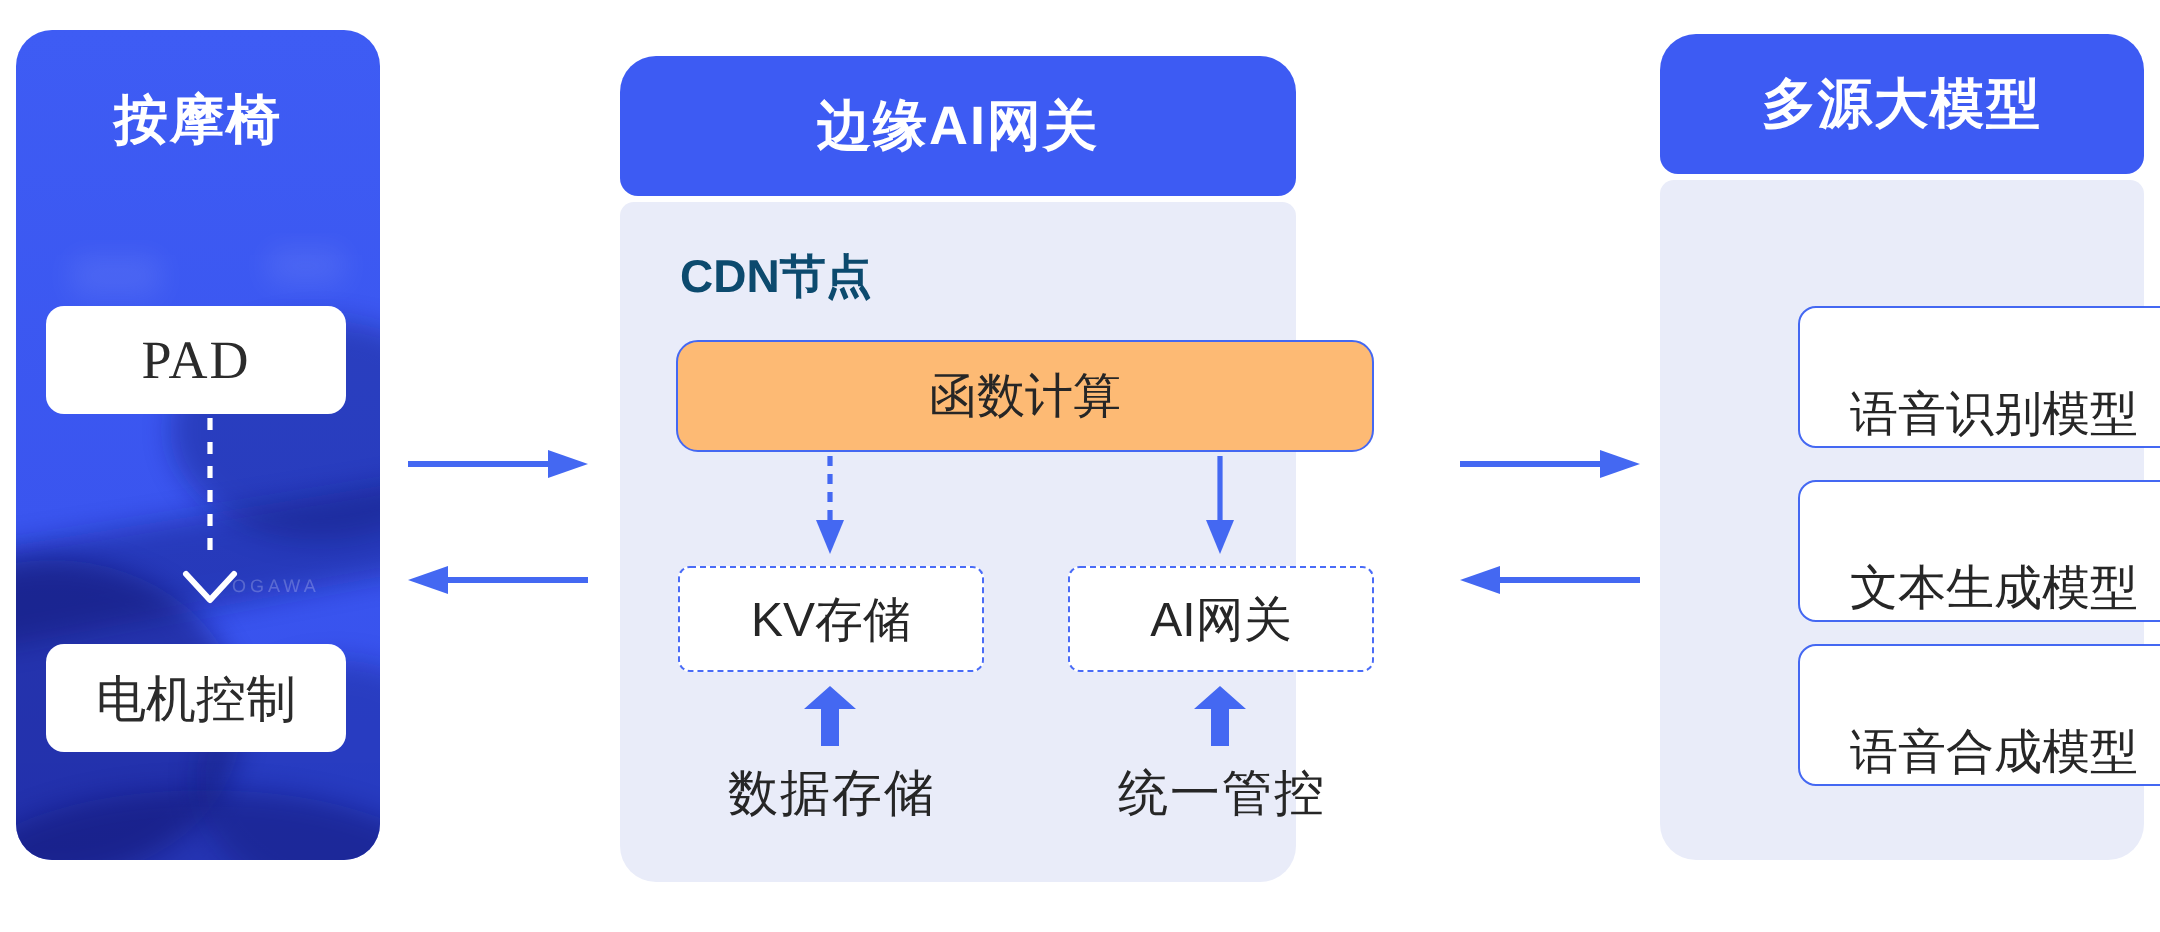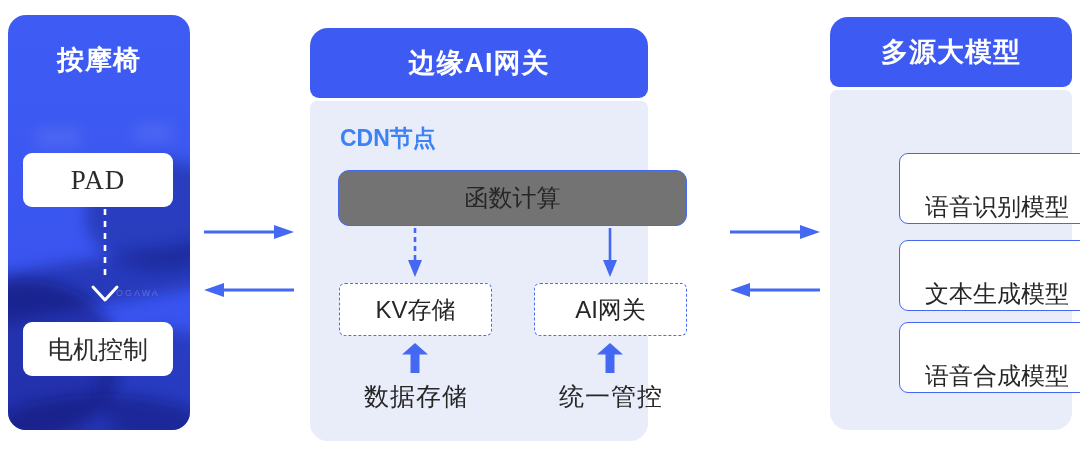--- a/index.html
+++ b/index.html
@@ -37,24 +37,24 @@
     background:#3D5BF3; border-radius:18px 18px 9px 9px;
     display:flex; align-items:center; justify-content:center;
     color:#ffffff; font-size:27px; font-weight:bold; letter-spacing:1px;
   }
   .card-body {
     position:absolute; left:0; top:73px; right:0; bottom:0;
     background:#E9ECF9; border-radius:7px 7px 18px 18px;
   }
   .section-label {
     position:absolute; left:30px; top:95px;
-    color:#3b82f6; font-size:23px; font-weight:bold;
+    color:#0c4a6e; font-size:23px; font-weight:bold;
   }
   .outlined-node {
-    position:absolute; background:#737373;
+    position:absolute; background:#fdba74;
     border:1.5px solid #4468F2; border-radius:11px;
     display:flex; align-items:center; justify-content:center;
     color:#262626; font-size:24px;font-family:Liberation Mono, monospace;
   }
   .fc-node { left:28px; top:142px; width:349px; height:56px; }
   .dashed-node {
     position:absolute; top:255px; width:153px; height:53px;
     background:#ffffff; border:1.5px dashed #4A6CF7; border-radius:6px;
     display:flex; align-items:center; justify-content:center;
     color:#262626; font-size:24px;

